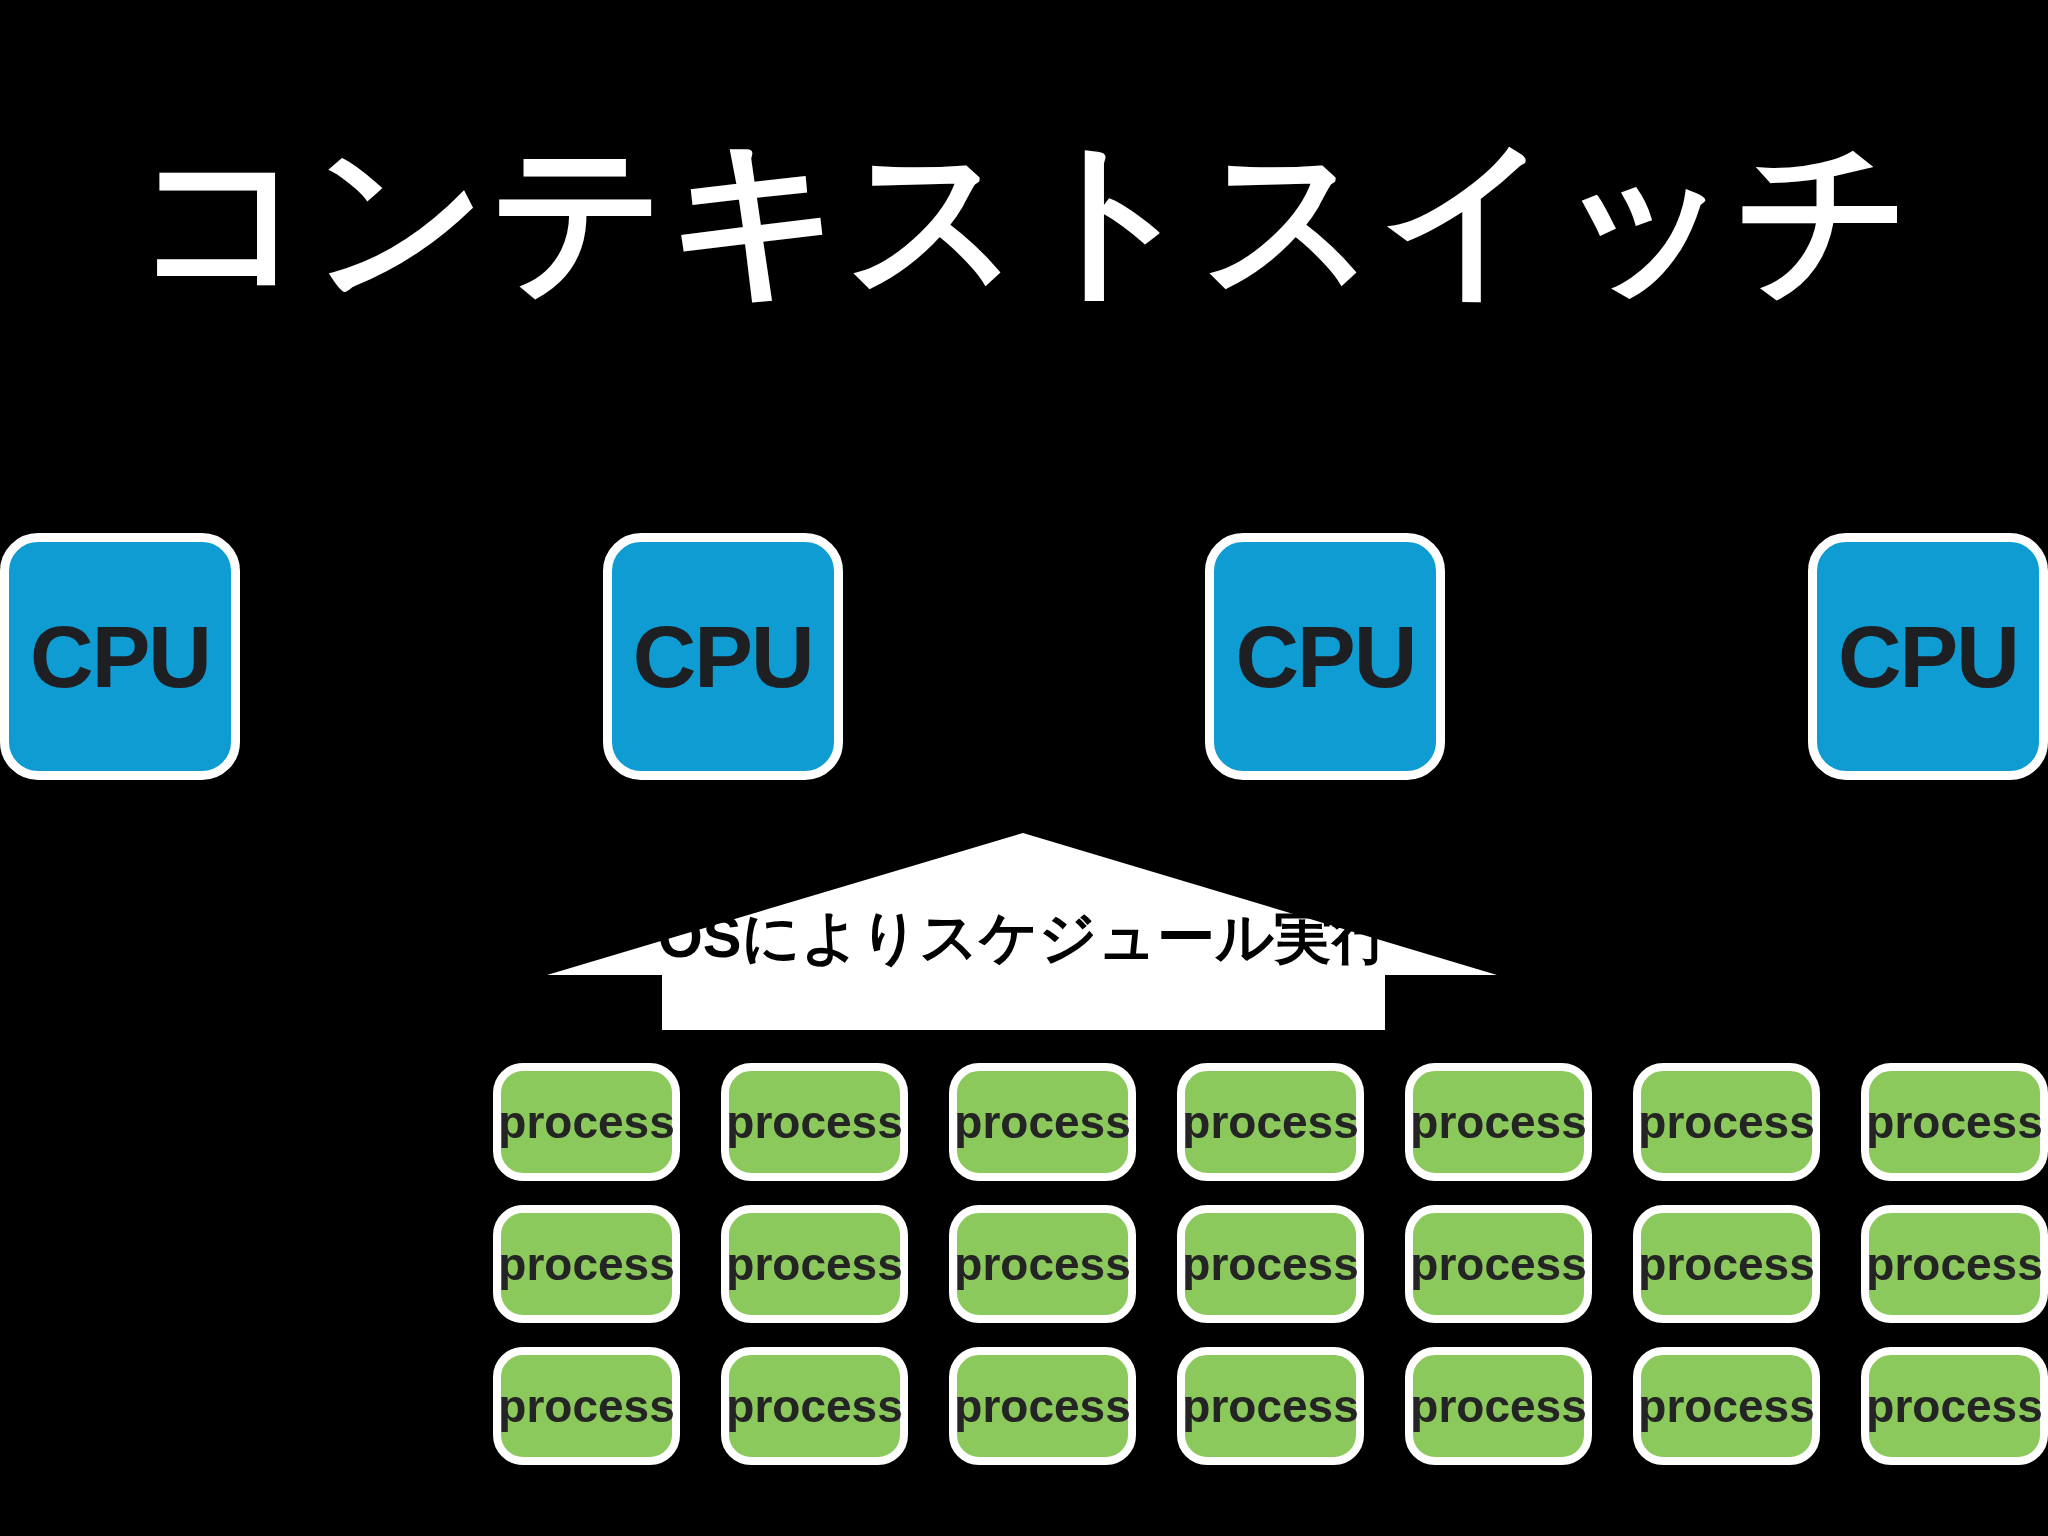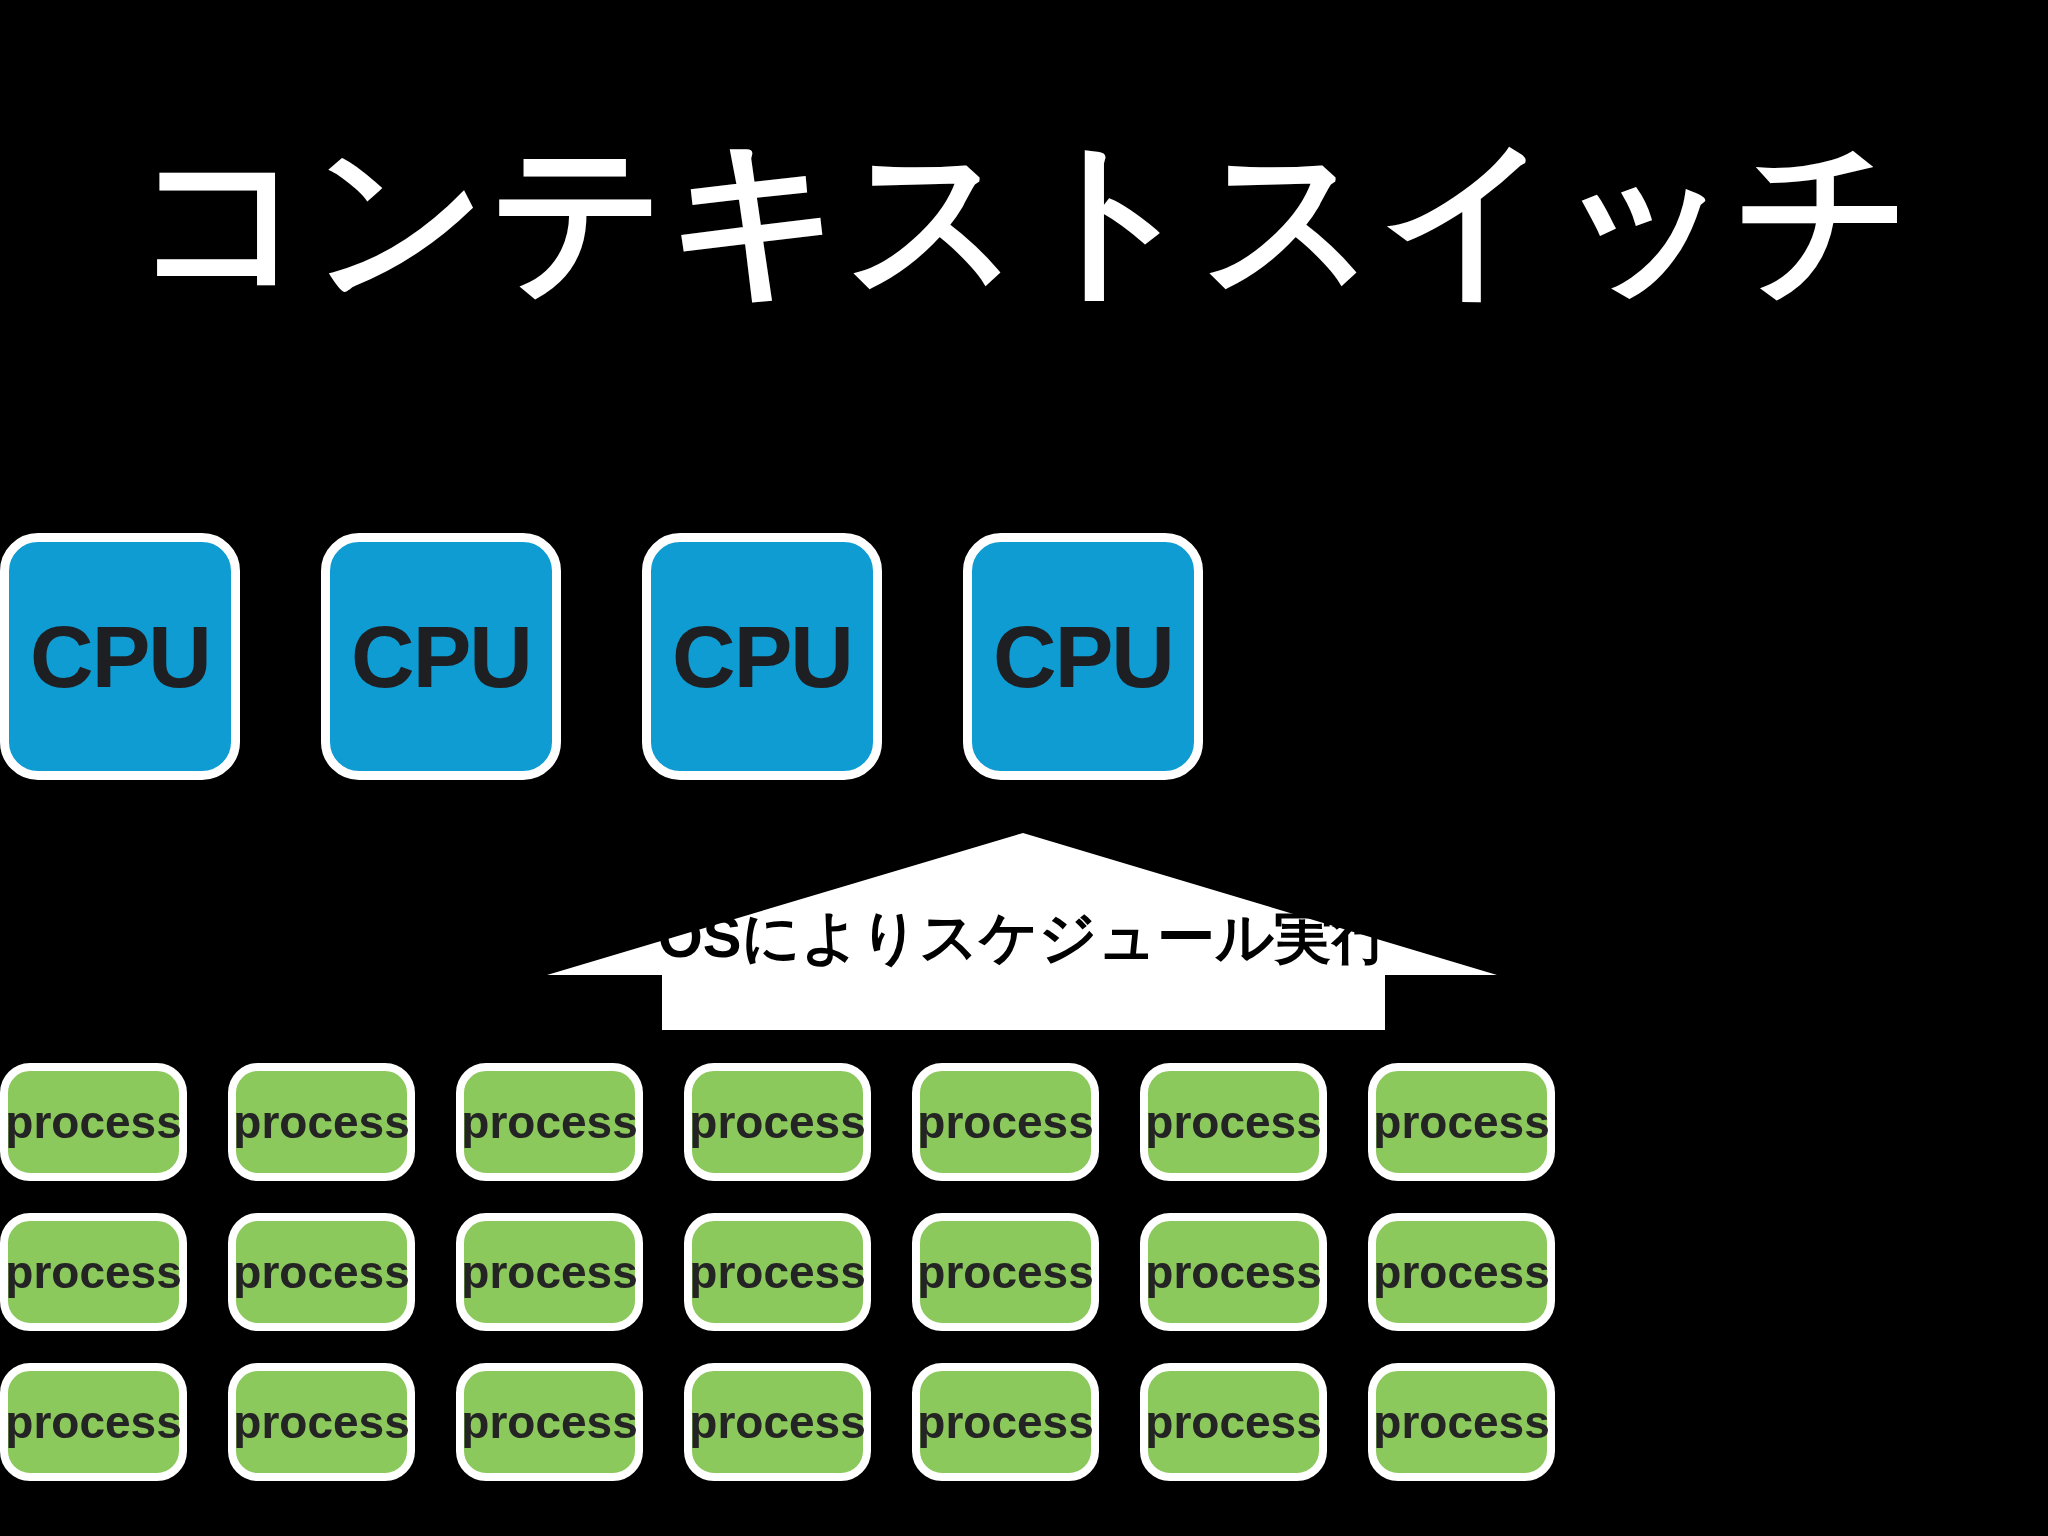--- a/index.html
+++ b/index.html
@@ -22,21 +22,21 @@
     font-weight: bold;
     letter-spacing: 2px;
     color: var(--title-text, #fff);
     white-space: nowrap;
   }
 
   
   .cpu-row {
     position: absolute;
     top: 533px; left: 0; right: 0;
-    display: flex; justify-content: flex-start;
+    display: flex; justify-content: space-between;
     gap: 81px;
   }
   .cpu-box {
     width: 240px; height: 247px;
     background: var(--cpu-fill, #0E9CD3);
     border: 9px solid var(--box-border, #fff);
     border-radius: 38px;
     display: flex; align-items: center; justify-content: center;
   }
   .cpu-label {
@@ -57,22 +57,22 @@
     font-weight: bold;
     color: var(--arrow-text, #000);
     white-space: nowrap;
   }
 
   
   .process-grid {
     position: absolute;
     top: 1063px; left: 0; right: 0;
     display: flex; flex-direction: column;
-    align-items: flex-start;
-    gap: 32px;
+    align-items: flex-end;
+    gap: 24px;
   }
   .process-row {
     display: flex; justify-content: center;
     gap: 41px;
   }
   .process-box {
     width: 187px; height: 118px;
     background: var(--process-fill, #8CC95C);
     border: 8px solid var(--box-border, #fff);
     border-radius: 30px;

